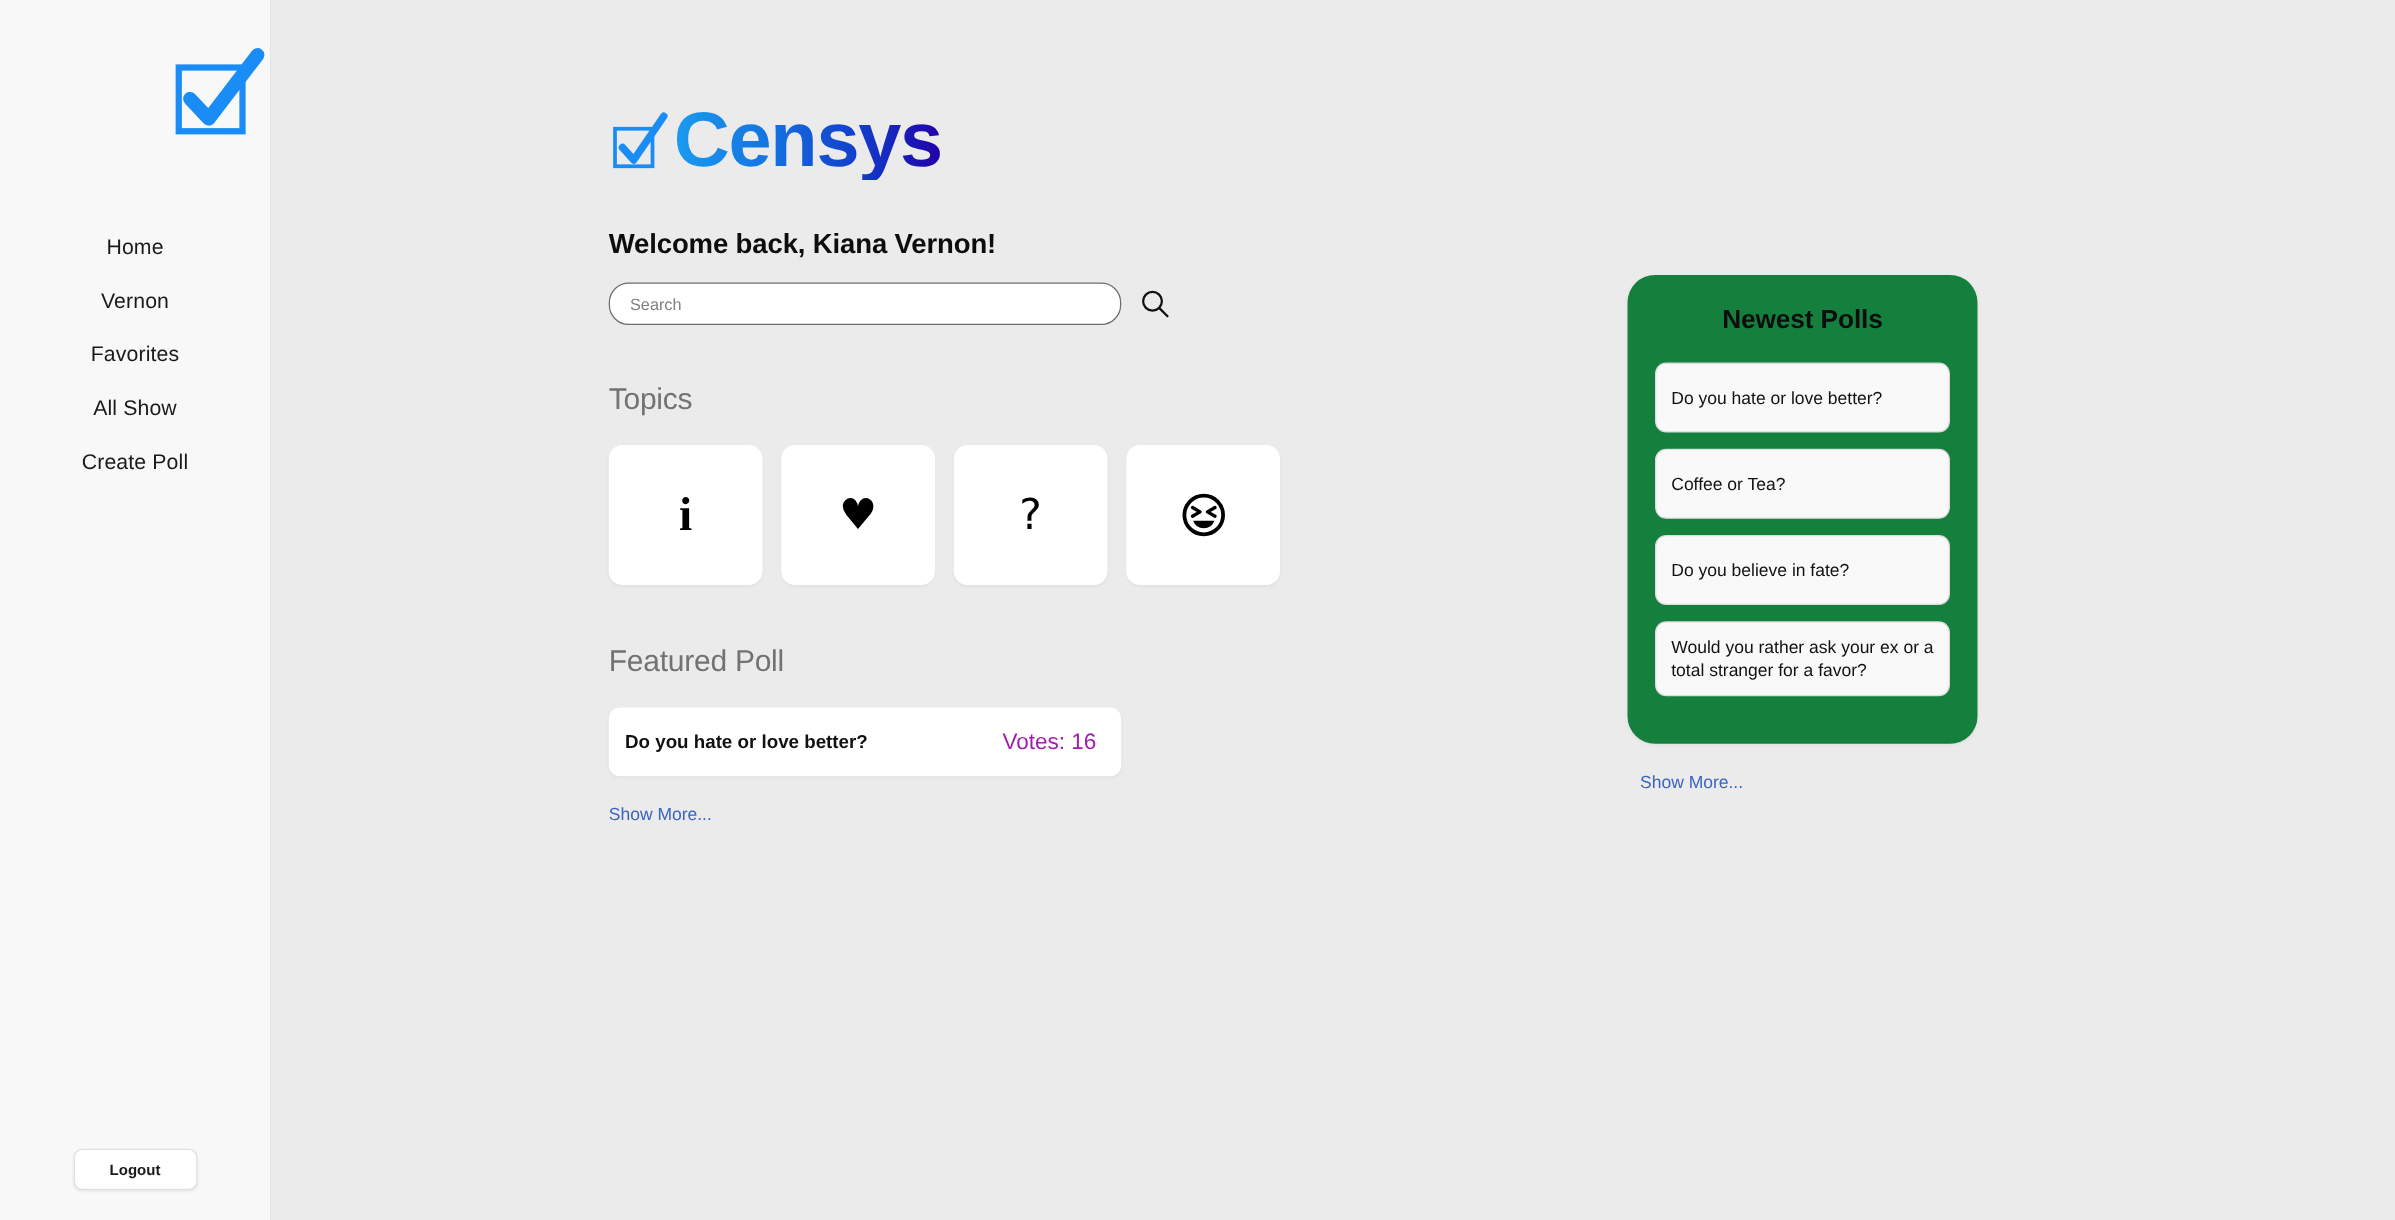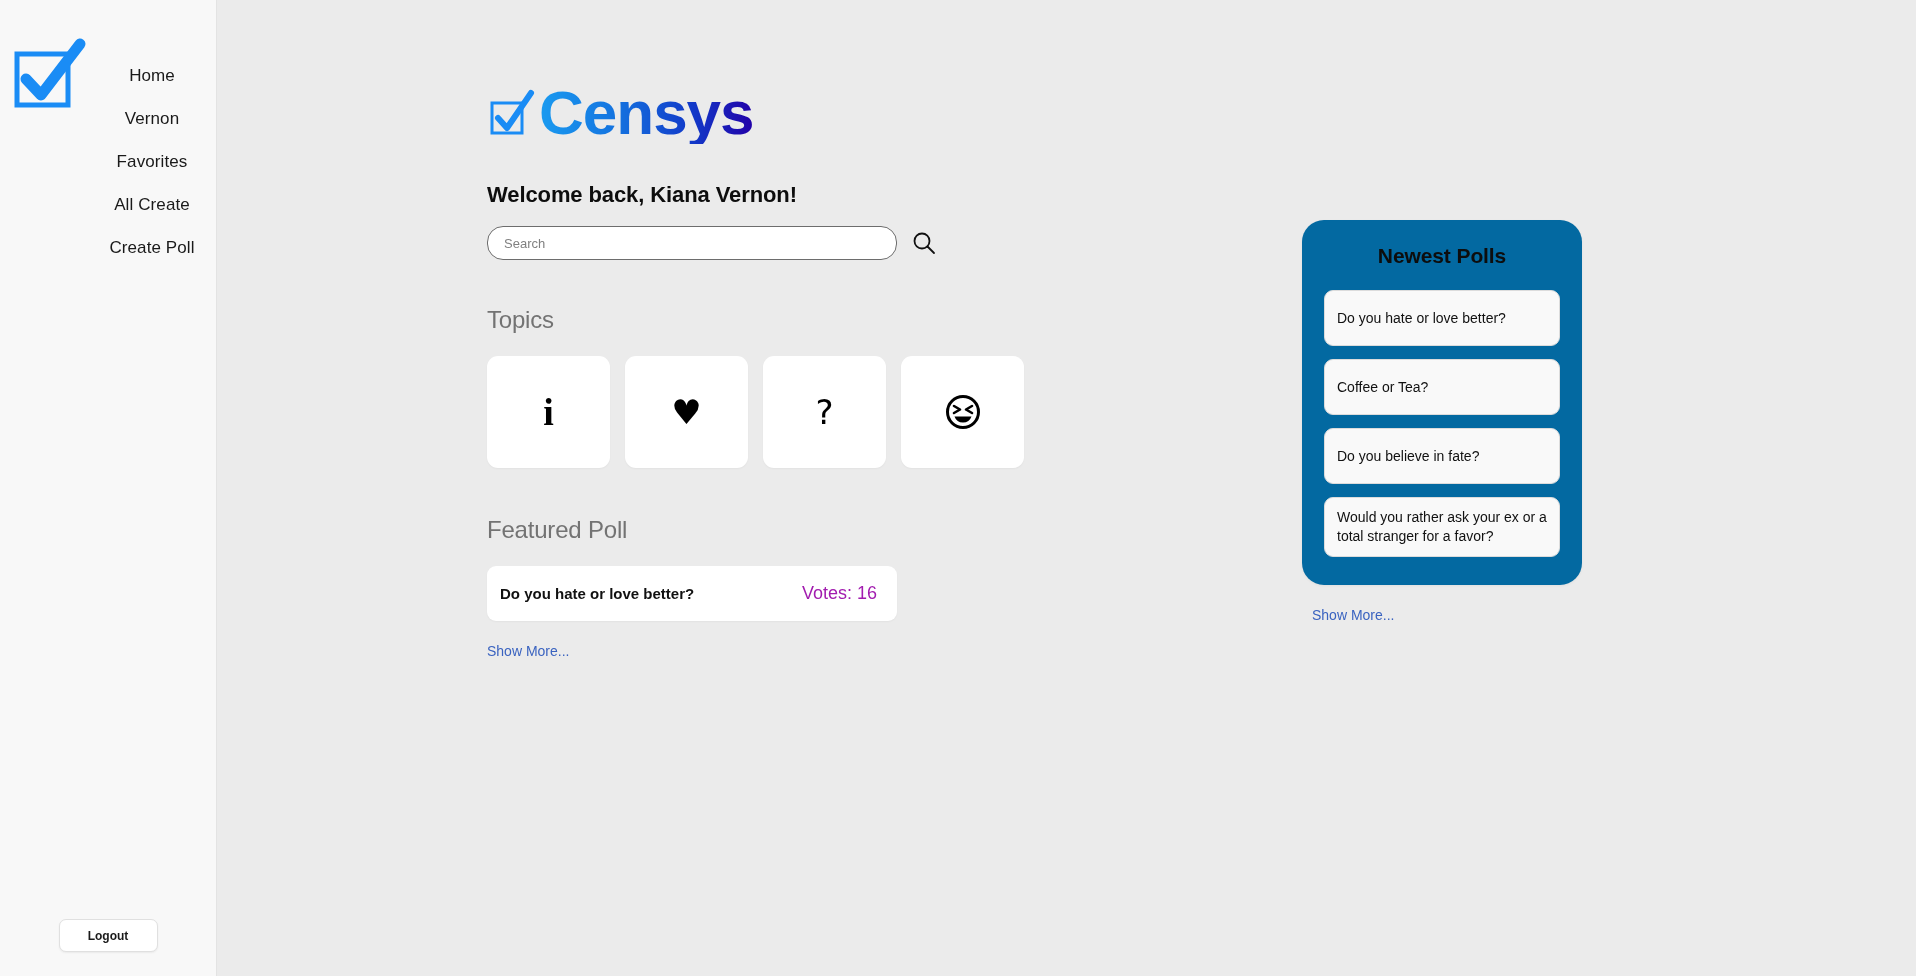--- a/index.html
+++ b/index.html
@@ -24,22 +24,22 @@
   }
 
   
   .sidebar {
     width: 217px;
     min-width: 217px;
     height: 976px;
     background: #f8f8f8;
     border-right: 1px solid #e3e3e3;
     display: flex;
-    flex-direction: row;
-    align-items: flex-start;
+    flex-direction: column;
+    align-items: flex-end;
     position: relative;
   }
   .logo-mark {
     margin-top: 30px;
     width: 92px;
     height: 92px;
     display: flex;
     align-items: center;
     justify-content: center;
   }
@@ -249,23 +249,23 @@
 
   
   .newest-panel-wrap {
     position: absolute;
     left: 1085px;
     top: 220px;
     width: 280px;
   }
   .newest-panel {
     width: 280px;
-    background: #0369a1;
+    background: #15803d;
     border-radius: 22px;
-    padding: 24px 22px 28px 22px;
+    padding: 24px 22px 38px 22px;
     box-shadow: 0 1px 3px rgba(0,0,0,0.05);
   }
   .newest-title {
     text-align: center;
     font-size: 21px;
     font-weight: bold;
     color: #0d0d0d;
     margin-bottom: 22px;
     letter-spacing: -0.1px;
   }
@@ -311,21 +311,21 @@
       <div class="nav-item">
         <span>Home</span>
       </div>
       <div class="nav-item">
         <span>Vernon</span>
       </div>
       <div class="nav-item">
         <span>Favorites</span>
       </div>
       <div class="nav-item">
-        <span>All Create</span>
+        <span>All Show</span>
       </div>
       <div class="nav-item">
         <span>Create Poll</span>
       </div>
     </nav>
 
     <div class="logout-wrap">
       <button class="logout-btn">Logout</button>
     </div>
   </aside>

